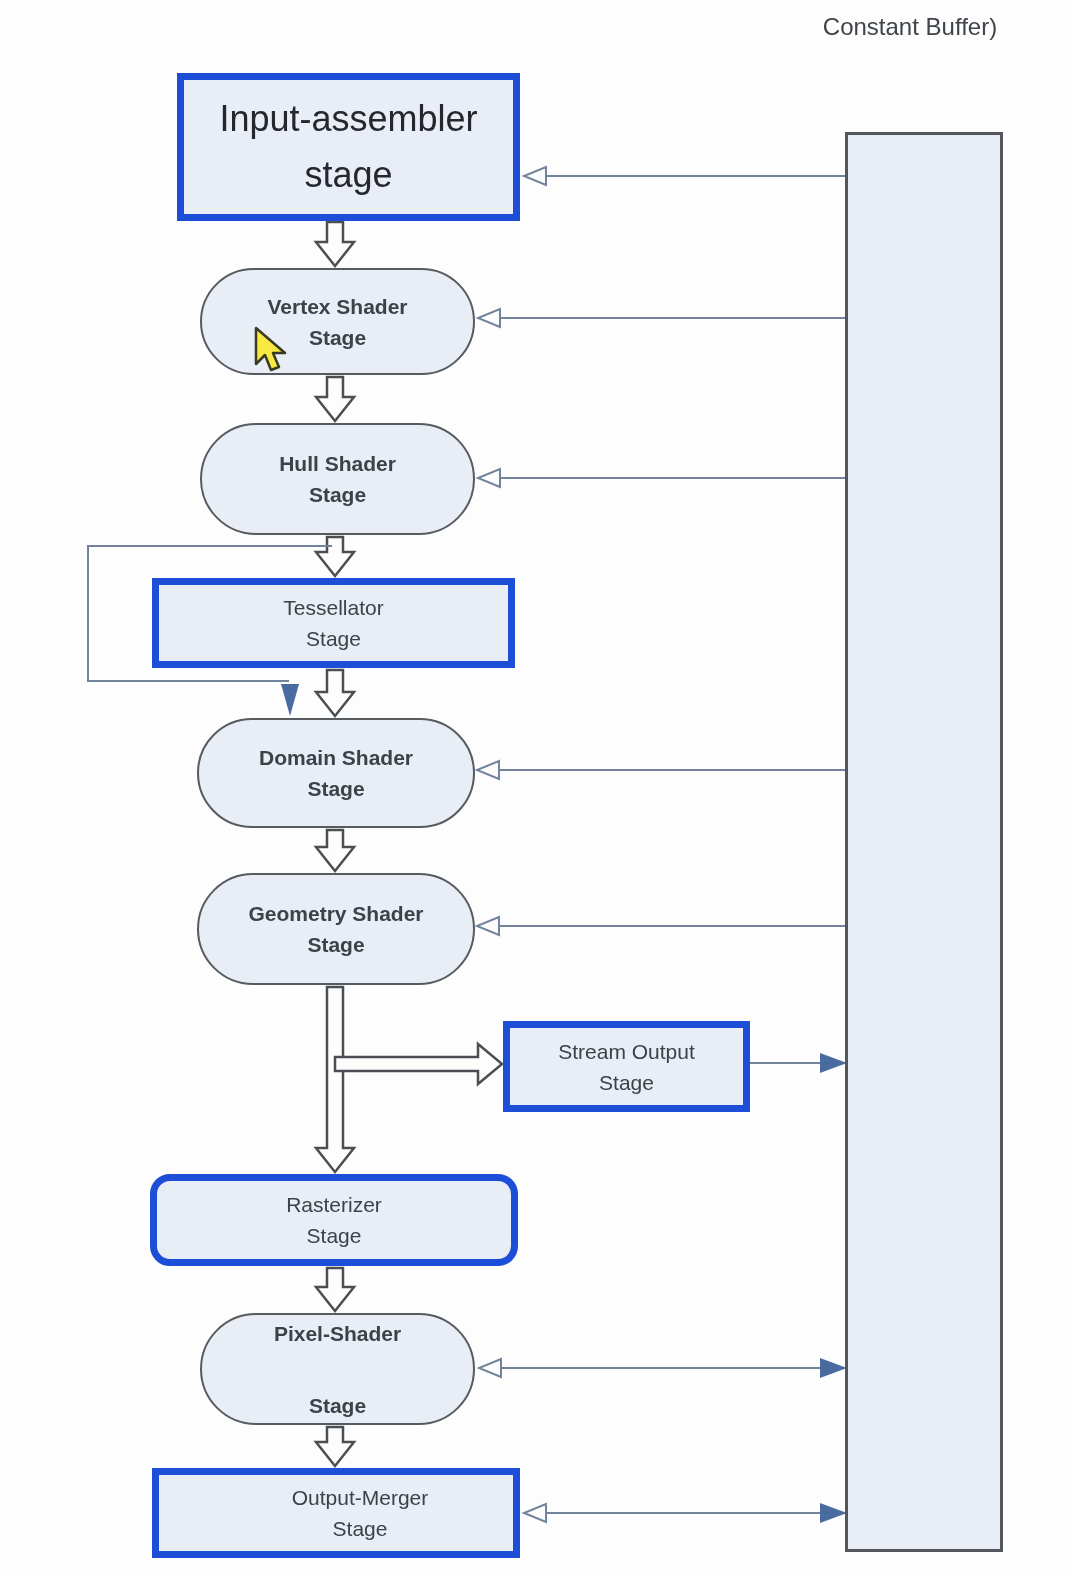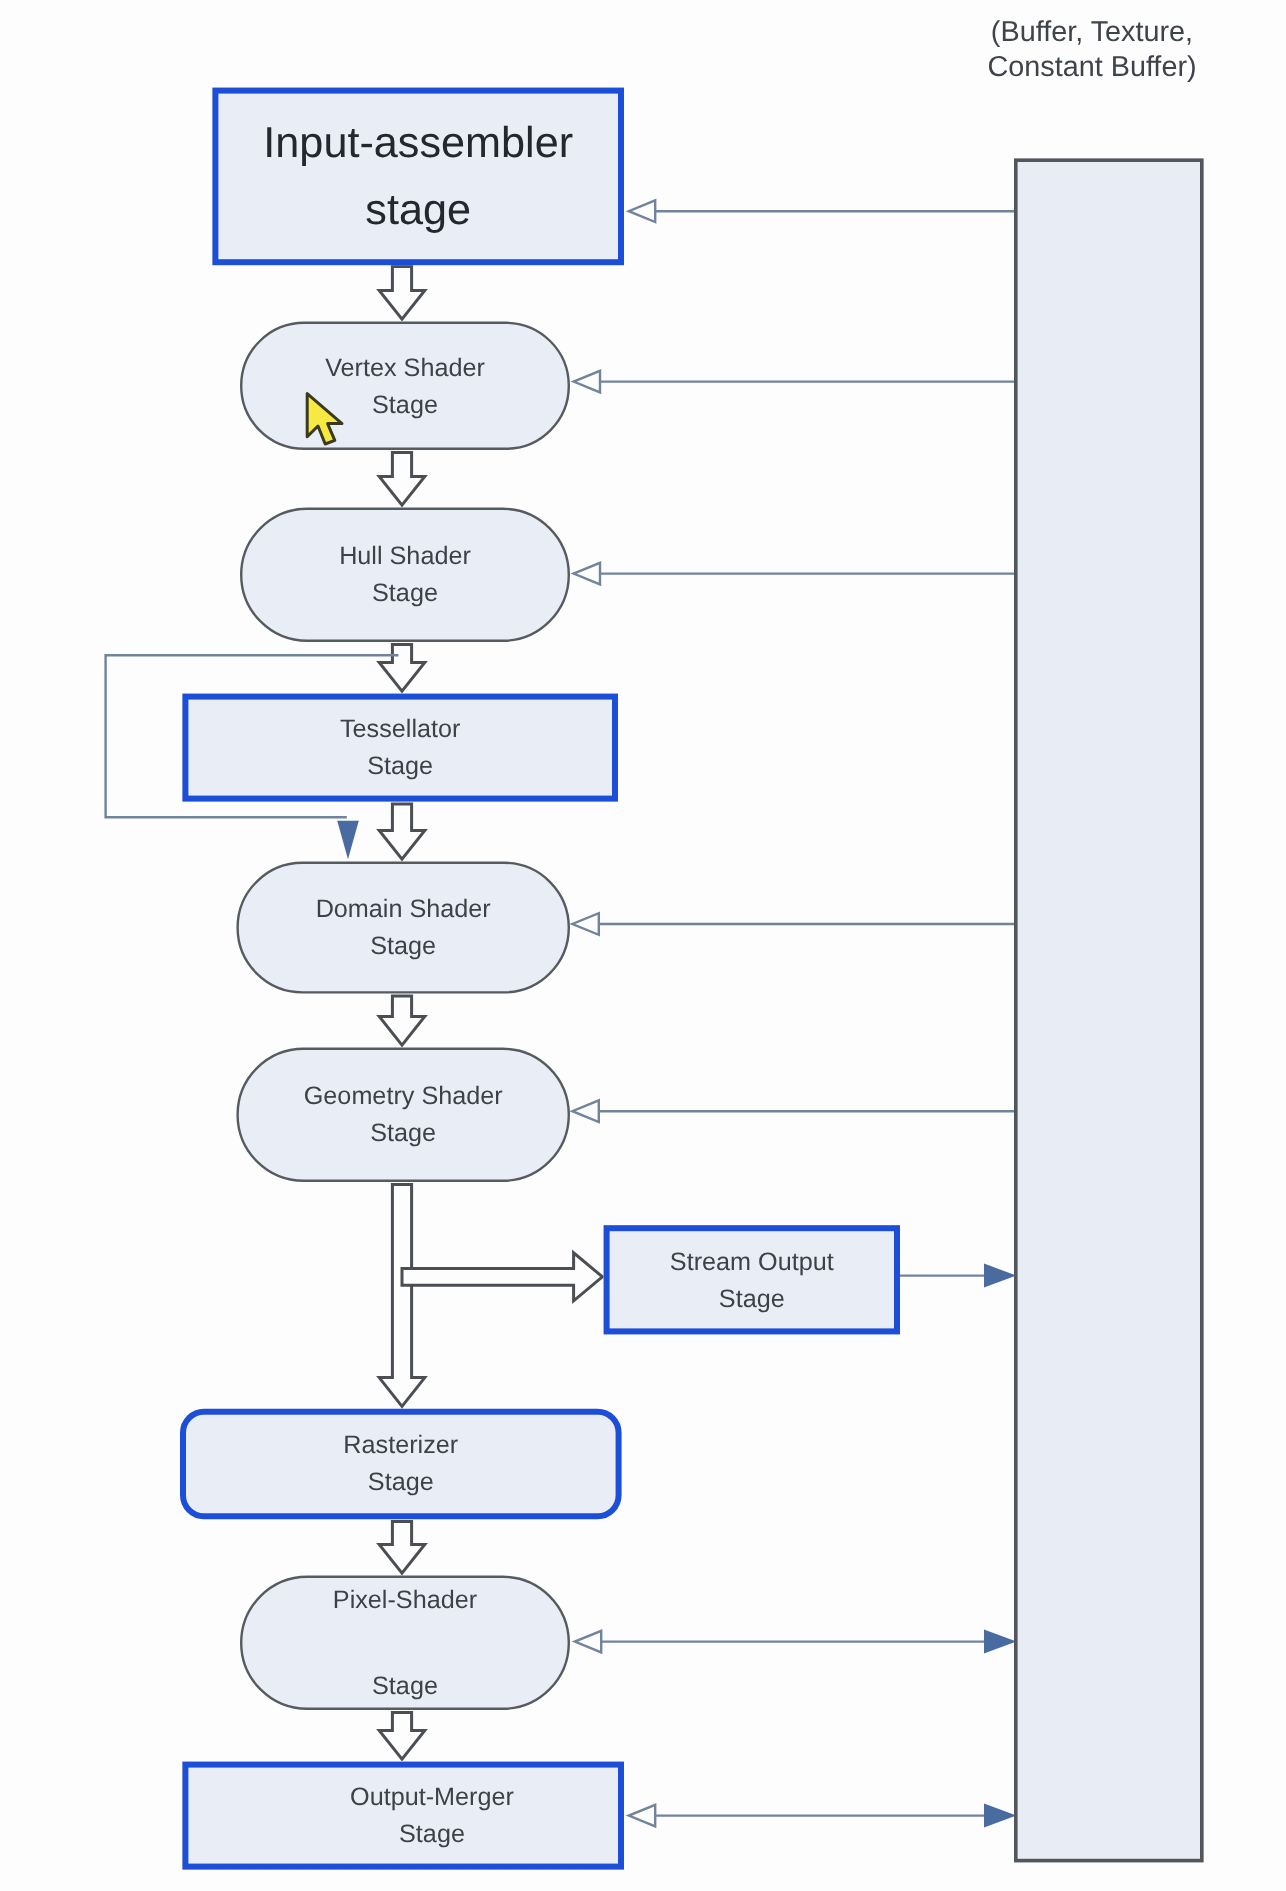--- a/index.html
+++ b/index.html
@@ -7,30 +7,30 @@
     position:relative;
     width:1072px;height:1576px;
     background:#fdfdfe;
     font-family:"Liberation Sans", sans-serif;
     overflow:hidden;
   }
   .connectors{position:absolute;left:0;top:0;z-index:0;}
   .stage{
     position:absolute;z-index:1;
     background:#e9edf5;
-    border:5px solid #1d4ed8;
+    border:7px solid #1d4ed8;
     box-sizing:border-box;
     display:flex;flex-direction:column;align-items:center;justify-content:center;
     color:#3d4249;
     font-size:21px;line-height:31px;
     text-align:center;
   }
   .stage.rounded{
     border-radius:56px;
-    border-width:2.5px;border-color:#565b60;
+    border-width:2.5px;border-color:#565b60;font-weight:bold;
   }
   .stage.large{
     font-size:36px;line-height:56px;color:#24282e;
   }
   .memory-box{
     position:absolute;z-index:1;
     background:#e8ecf4;
     border:3px solid #53575c;
     box-sizing:border-box;
   }
@@ -86,21 +86,20 @@
       <polygon points="820,1053 847,1063 820,1073"></polygon>
       <polygon points="820,1358 847,1368 820,1378"></polygon>
       <polygon points="820,1503 847,1513 820,1523"></polygon>
     </g>
 
     <path d="M332,546 L88,546 L88,681 L289,681" stroke="#72839c" stroke-width="2" fill="none"></path>
     <polygon points="281,684 299,684 290,716" fill="#4a6ba0"></polygon>
   </svg>
 
   <div class="memory-label" style="left:780px;top:12px;width:260px;">
-    <div>(Buffer, Texture,</div>
     <div>Constant Buffer)</div>
   </div>
 
   <div class="memory-box" style="left:845px;top:132px;width:158px;height:1420px;"></div>
 
   <div class="stage large" style="left:177px;top:73px;width:343px;height:148px;">
     <span>Input-assembler</span>
     <span>stage</span>
   </div>
 

